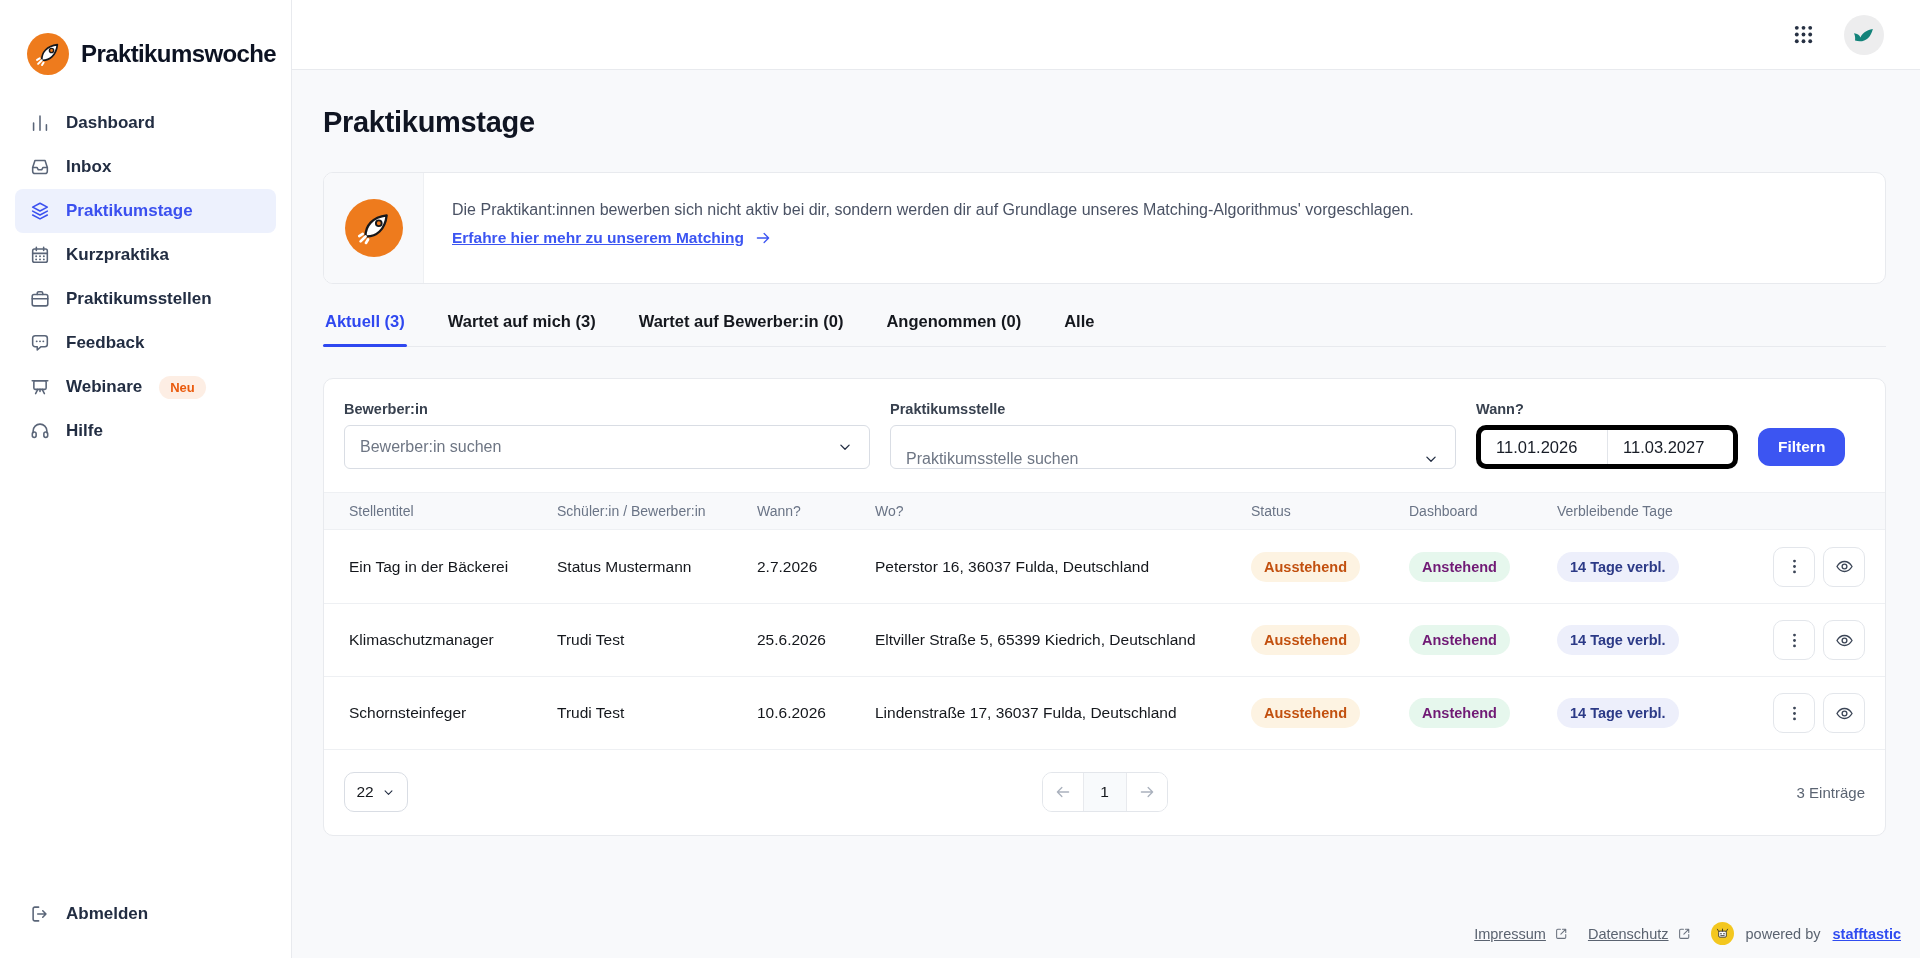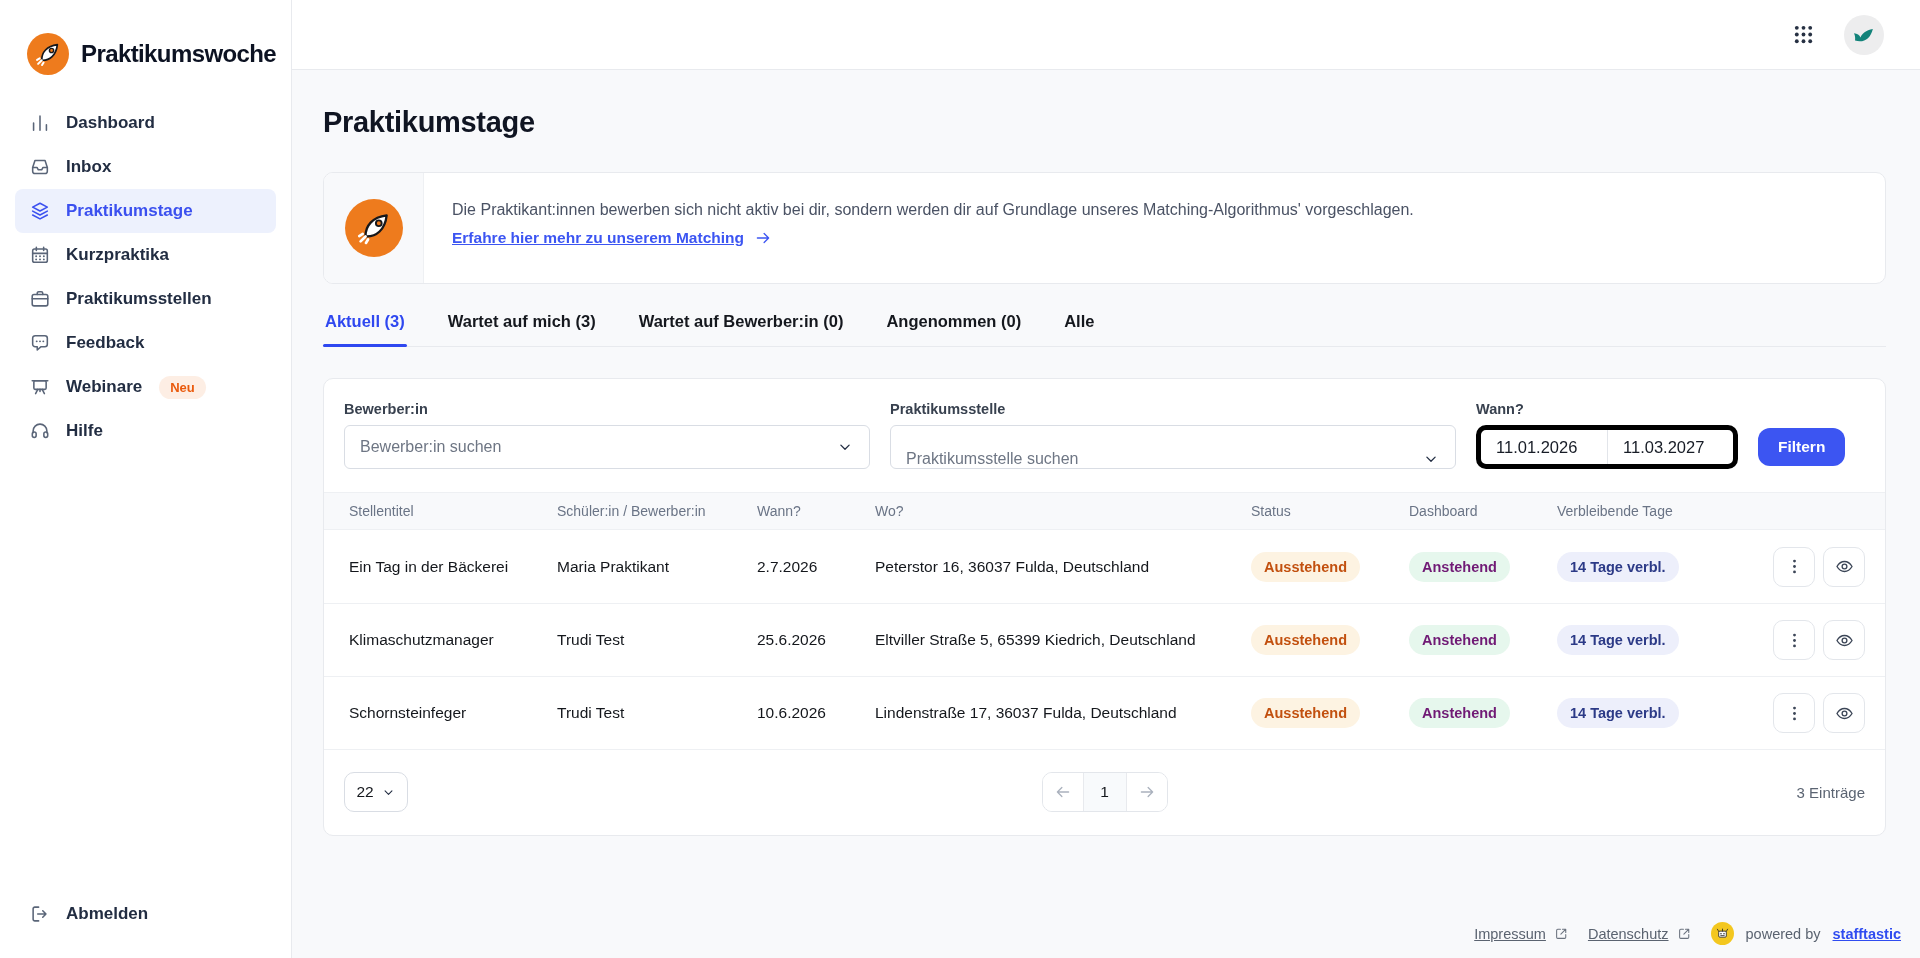--- a/index.html
+++ b/index.html
@@ -361,21 +361,21 @@
             <span>Schüler:in / Bewerber:in</span>
             <span>Wann?</span>
             <span>Wo?</span>
             <span>Status</span>
             <span>Dashboard</span>
             <span>Verbleibende Tage</span>
           </div>
         <div id="tbody">
             <div class="trow grid-cols">
     <span>Ein Tag in der Bäckerei</span>
-    <span>Maria Praktikant</span>
+    <span>Status Mustermann</span>
     <span>2.7.2026</span>
     <span>Peterstor 16, 36037 Fulda, Deutschland</span>
     <span><span class="badge badge-status">Ausstehend</span></span>
     <span><span class="badge badge-timeline">Anstehend</span></span>
     <span><span class="badge badge-days">14 Tage verbl.</span></span>
     <span class="actions">
       <button class="action-btn">
                   <span style="display: inline-flex;">
                     <svg class="fill" viewBox="0 0 24 24">
                       <circle cx="12" cy="5.2" r="1.8"></circle>

